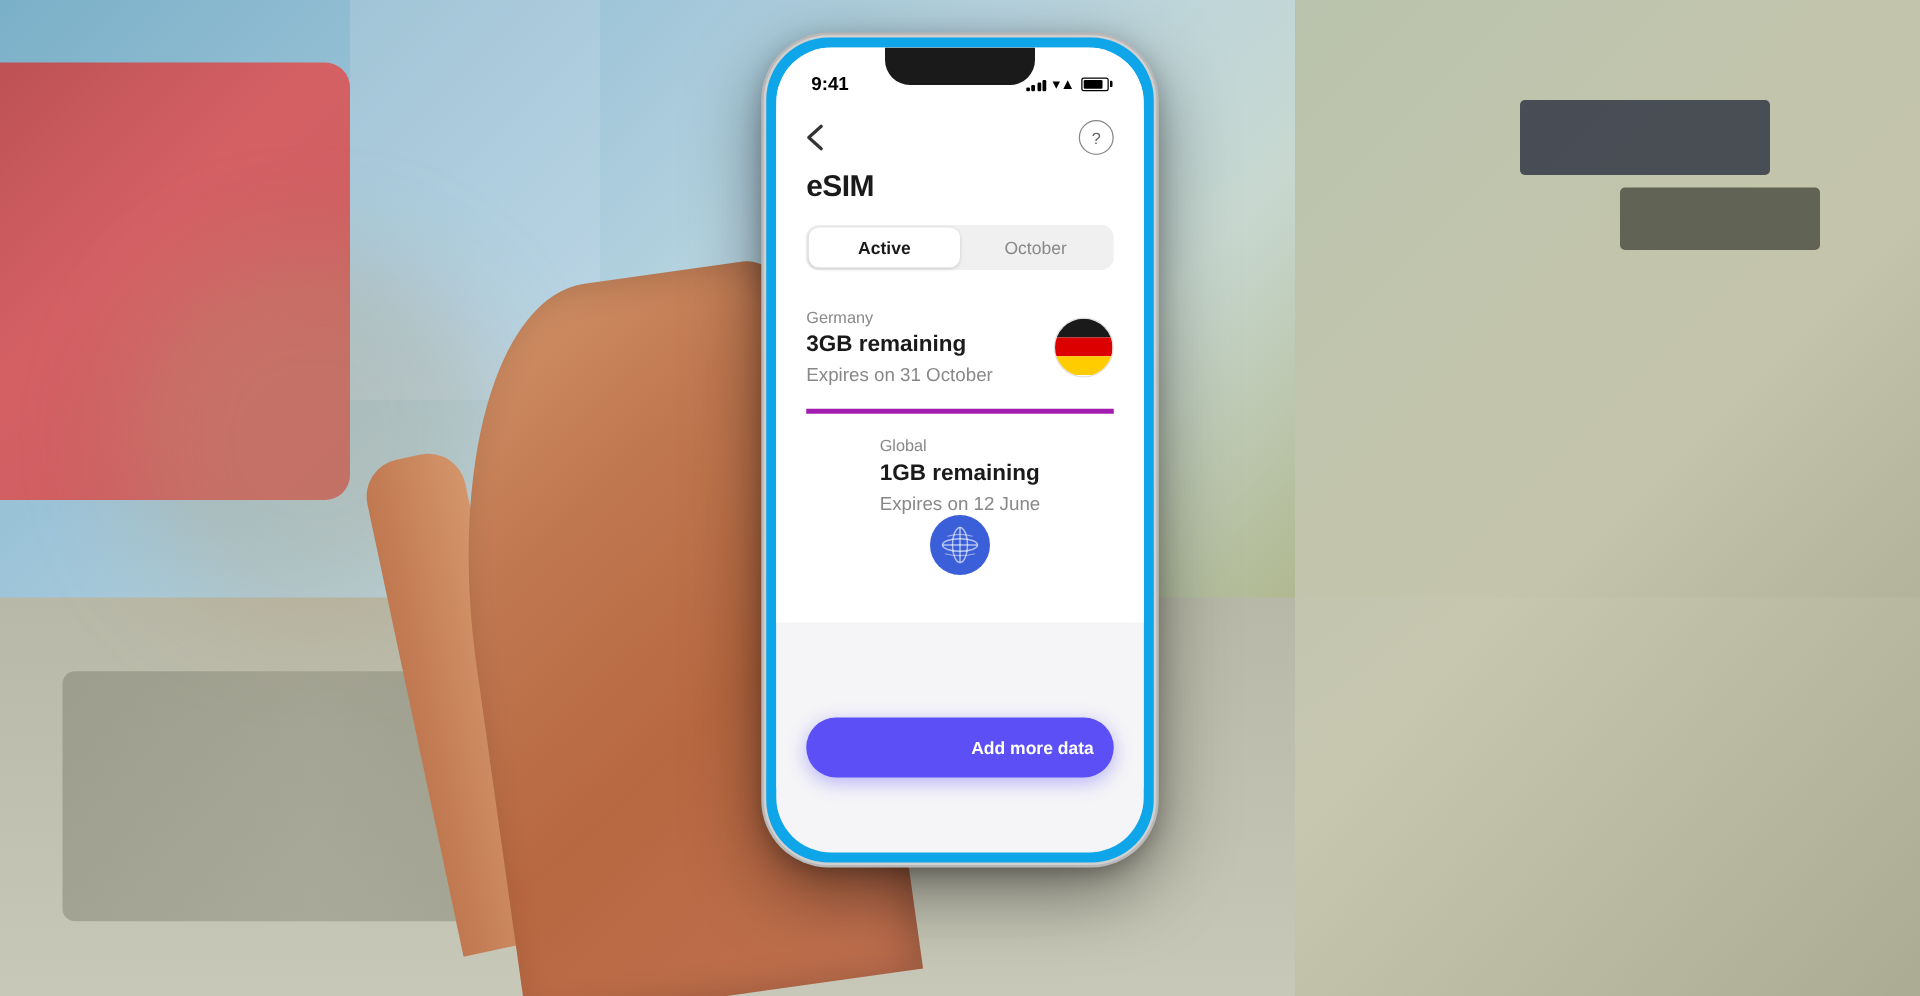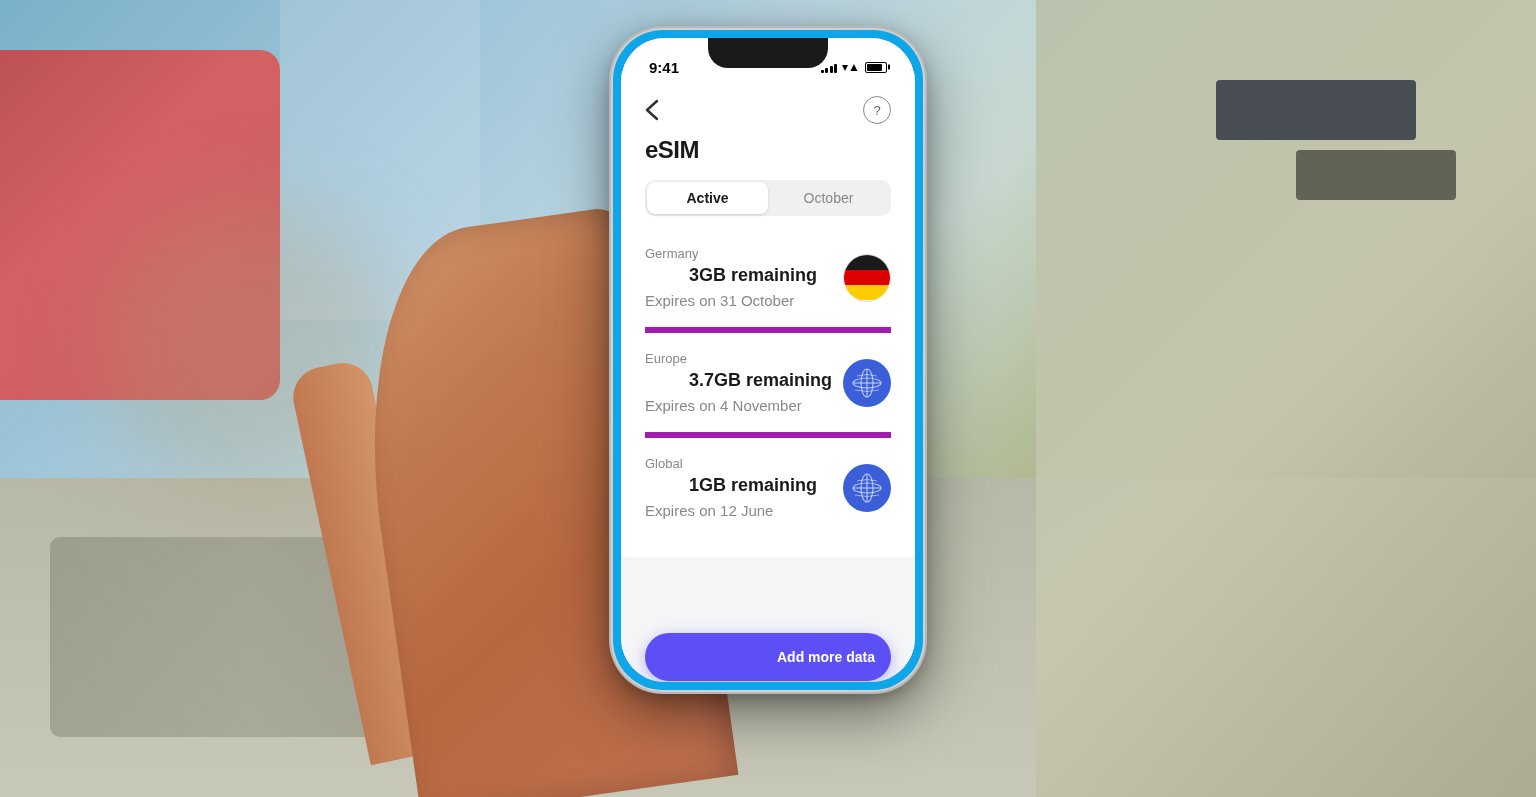--- a/index.html
+++ b/index.html
@@ -290,47 +290,47 @@
     }
 
     
     .plans-list {
       background: white;
       padding: 0 24px;
     }
 
     .plan-item {
       padding: 18px 0;
-      border-bottom: 6px solid #a21caf;
+      border-bottom: 4px solid #a21caf;
       display: flex;
       justify-content: space-between;
       align-items: center;
       cursor: pointer;
     }
 
     .plan-item:last-child {
       border-bottom: none;
+      flex-direction: column;
     }
 
     .plan-info {
       flex: 1;
     }
 
     .plan-region {
       font-size: 13px;
       color: #888;
       margin-bottom: 4px;
     }
 
     .plan-data {
       font-size: 18px;
       font-weight: 700;
       color: #1a1a1a;
       margin-bottom: 6px;
-      margin-left: 44px;
     }
 
     .plan-expiry {
       font-size: 15px;
       color: #888;
     }
 
     
     .germany-flag {
       width: 48px;
@@ -495,60 +495,41 @@
               <div class="plan-expiry">Expires on 31 October</div>
             </div>
 
             <div class="germany-flag">
               <div class="flag-stripe" style="background:#1a1a1a;"></div>
               <div class="flag-stripe" style="background:#dd0000;"></div>
               <div class="flag-stripe" style="background:#ffcc00;"></div>
             </div>
           </div>
 
+
           <div class="plan-item">
             <div class="plan-info">
-              <div class="plan-region">Europe</div>
-              <div class="plan-data">3.7GB remaining</div>
-              <div class="plan-expiry">Expires on 4 November</div>
+              <div class="plan-region">Global</div>
+              <div class="plan-data">1GB remaining</div>
+              <div class="plan-expiry">Expires on 12 June</div>
             </div>
 
             <div class="globe-icon-blue">
               <svg class="globe-svg" viewBox="0 0 32 32" fill="none">
                 <circle cx="16" cy="16" r="14" fill="#3a5fd8"></circle>
                 <ellipse cx="16" cy="16" rx="6" ry="14" fill="none" stroke="white" stroke-width="1.2" opacity="0.6"></ellipse>
                 <ellipse cx="16" cy="16" rx="14" ry="5" fill="none" stroke="white" stroke-width="1.2" opacity="0.6"></ellipse>
                 <line x1="2" y1="16" x2="30" y2="16" stroke="white" stroke-width="1.2" opacity="0.6"></line>
                 <line x1="16" y1="2" x2="16" y2="30" stroke="white" stroke-width="1.2" opacity="0.6"></line>
                 <path d="M6 9 Q16 6 26 9" fill="none" stroke="white" stroke-width="1" opacity="0.5"></path>
                 <path d="M4 23 Q16 26 28 23" fill="none" stroke="white" stroke-width="1" opacity="0.5"></path>
               </svg>
             </div>
           </div>
 
-          <div class="plan-item">
-            <div class="plan-info">
-              <div class="plan-region">Global</div>
-              <div class="plan-data">1GB remaining</div>
-              <div class="plan-expiry">Expires on 12 June</div>
-            </div>
-
-            <div class="globe-icon-blue">
-              <svg class="globe-svg" viewBox="0 0 32 32" fill="none">
-                <circle cx="16" cy="16" r="14" fill="#3a5fd8"></circle>
-                <ellipse cx="16" cy="16" rx="6" ry="14" fill="none" stroke="white" stroke-width="1.2" opacity="0.6"></ellipse>
-                <ellipse cx="16" cy="16" rx="14" ry="5" fill="none" stroke="white" stroke-width="1.2" opacity="0.6"></ellipse>
-                <line x1="2" y1="16" x2="30" y2="16" stroke="white" stroke-width="1.2" opacity="0.6"></line>
-                <line x1="16" y1="2" x2="16" y2="30" stroke="white" stroke-width="1.2" opacity="0.6"></line>
-                <path d="M6 9 Q16 6 26 9" fill="none" stroke="white" stroke-width="1" opacity="0.5"></path>
-                <path d="M4 23 Q16 26 28 23" fill="none" stroke="white" stroke-width="1" opacity="0.5"></path>
-              </svg>
-            </div>
-          </div>
-
         </div>
 
         <div style="height: 20px; background: white;"></div>
 
       </div>
 
       <div style="background: #f5f5f7; flex: 1; min-height: 60px;"></div>
 
       <div style="background: #f5f5f7; padding: 16px 24px 8px;">
         <button class="add-data-btn">Add more data</button>

